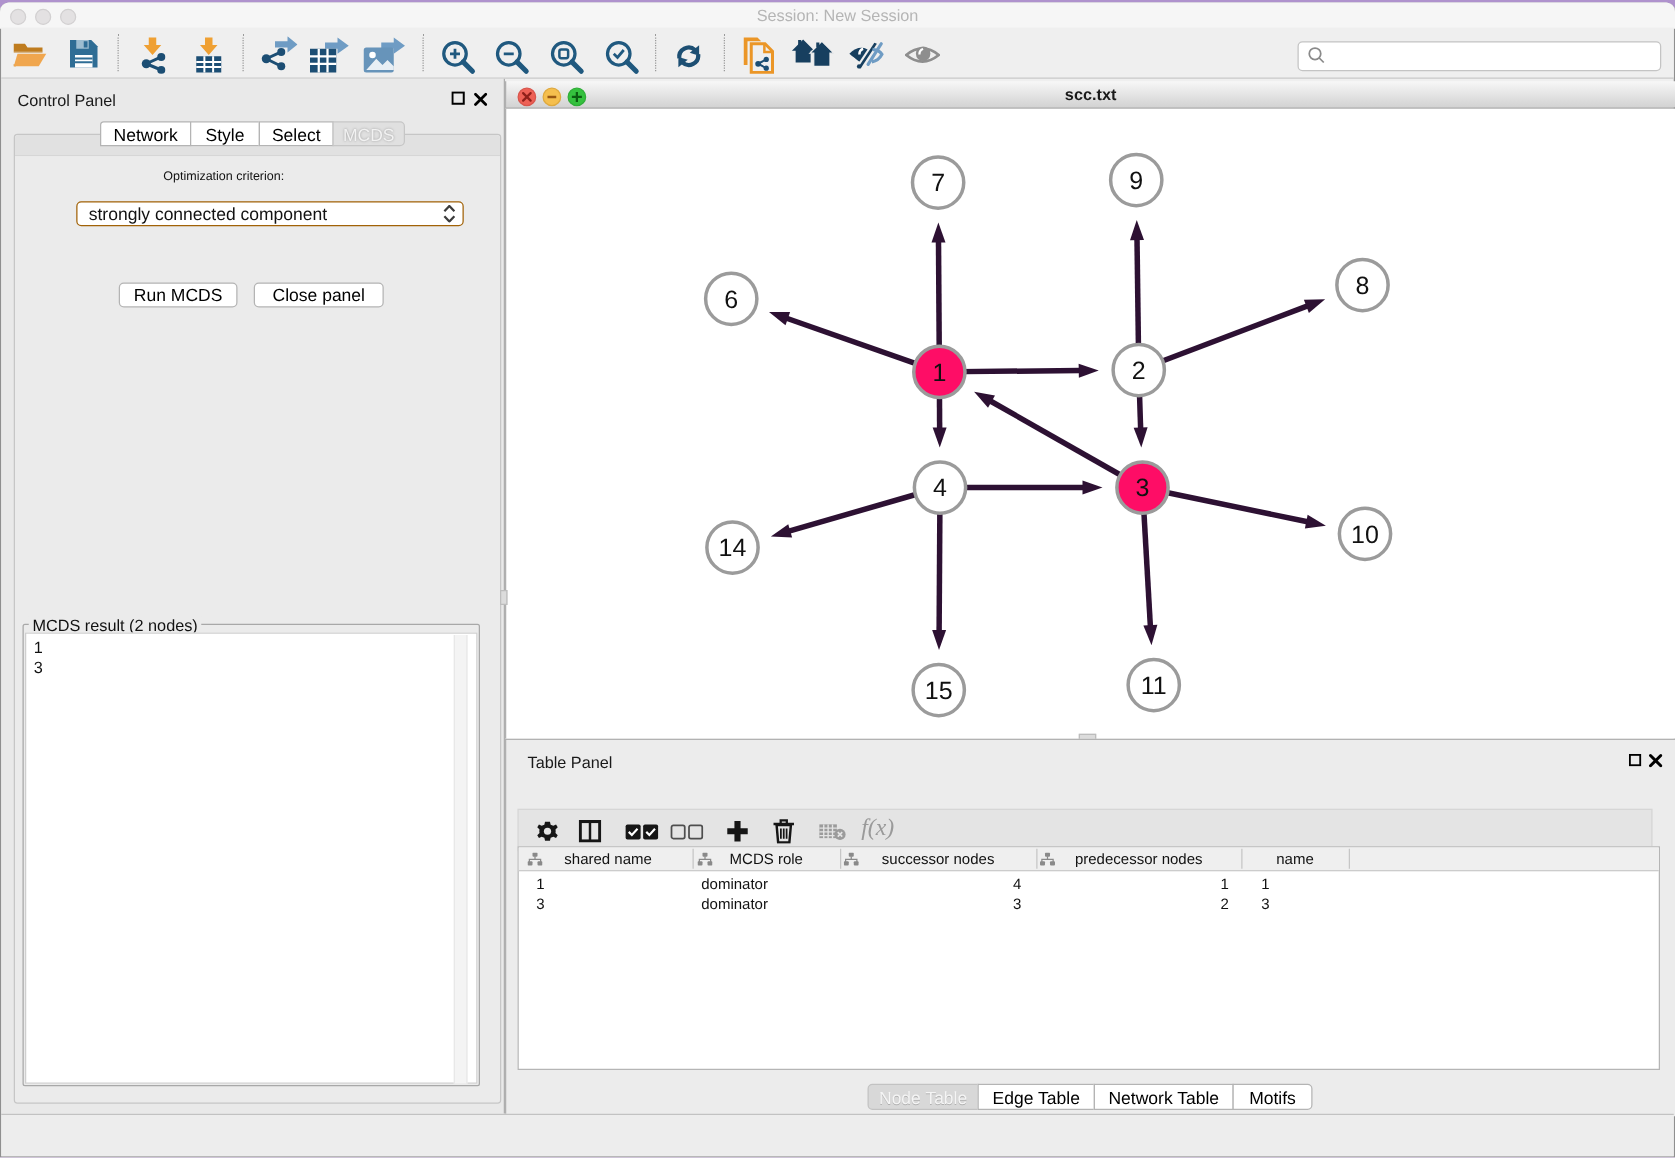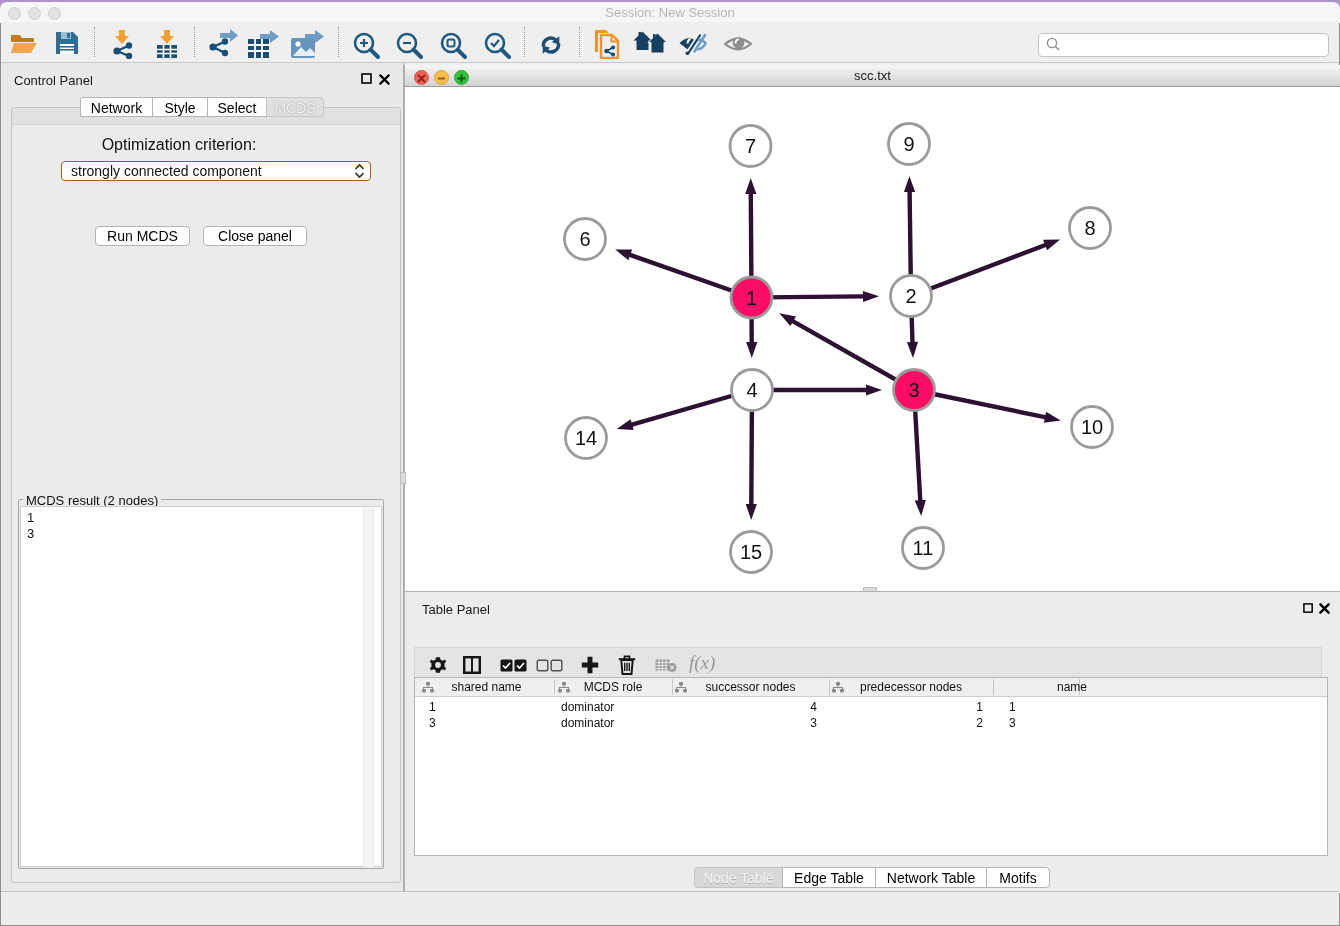--- a/index.html
+++ b/index.html
@@ -179,21 +179,21 @@
    <path d="M1.5 1.5 L10.5 10.5 M10.5 1.5 L1.5 10.5" stroke="#000" stroke-width="2.4" stroke-linecap="round"></path>
       </svg>
   <div style="position:absolute;left:10px;top:44px;width:390px;height:776px;background:#ebebeb;border:1px solid #c6c6c6;border-radius:3px;box-sizing:border-box;">
    <div style="position:absolute;left:0;top:0;width:100%;height:16px;background:#e1e1e1;border-bottom:1px solid #d6d6d6;border-radius:3px 3px 0 0;"></div>
   </div>
 
   <div class="tab" style="left:79px;top:34px;width:73px;height:20px;line-height:20px;border-radius:3px 0 0 0;">Network</div>
   <div class="tab" style="left:151px;top:34px;width:56px;height:20px;line-height:20px;">Style</div>
   <div class="tab" style="left:206px;top:34px;width:60px;height:20px;line-height:20px;">Select</div>
   <div class="tab" style="left:265px;top:34px;width:58px;height:20px;line-height:20px;background:#e0e0e0;color:#f2f2f2;border-color:#c6c6c6;border-radius:0 4px 4px 0;text-shadow:0 0 2px #969696;">MCDS</div>
-  <div style="position:absolute;left:0;top:73px;width:356px;text-align:center;font-size:16px;color:#111;">Optimization criterion:</div>
+  <div style="position:absolute;left:0;top:73px;width:356px;text-align:center;font-size:10px;color:#111;">Optimization criterion:</div>
   <div style="position:absolute;left:60px;top:98px;width:310px;height:20px;background:#fff;border:1px solid #a16207;border-radius:4px;box-sizing:border-box;">
    <div style="position:absolute;left:9px;top:1px;font-size:14px;color:#111;">strongly connected component</div>
    <svg style="position:absolute;right:5px;top:2px;" width="11" height="14" viewBox="0 0 11 14">
     <path d="M1.5 5 L5.5 0.8 L9.5 5" fill="none" stroke="#3c3c3c" stroke-width="1.8"></path>
           <path d="M1.5 9 L5.5 13.2 L9.5 9" fill="none" stroke="#3c3c3c" stroke-width="1.8"></path>
         </svg>
   </div>
   <div class="btn" style="left:94px;top:129px;width:95px;height:20px;line-height:19px;font-size:14px;">Run MCDS</div>
   <div class="btn" style="left:202px;top:129px;width:104px;height:20px;line-height:19px;font-size:14px;">Close panel</div>
 
@@ -211,21 +211,21 @@
             <path d="M3.5 3.5 L9.5 9.5 M9.5 3.5 L3.5 9.5" stroke="#90201a" stroke-width="1.8" stroke-linecap="round"></path>
           </svg></div>
    <div style="position:absolute;left:29px;top:5px;width:13px;height:13px;border-radius:50%;background:#f5bf4e;border:0.5px solid #dfa93e;">
     <svg width="13" height="13" viewBox="0 0 13 13">
             <path d="M3 6.5 H10" stroke="#985712" stroke-width="2"></path>
           </svg></div>
    <div style="position:absolute;left:49px;top:5px;width:13px;height:13px;border-radius:50%;background:#35c13e;border:0.5px solid #2fae38;">
     <svg width="13" height="13" viewBox="0 0 13 13">
             <path d="M2.5 6.5 H10.5 M6.5 2.5 V10.5" stroke="#0b5d11" stroke-width="1.8"></path>
           </svg></div>
-   <div style="position:absolute;left:0;top:3px;width:100%;text-align:center;font-size:13px;font-weight:normal;color:#1a1a1a;">scc.txt</div>
+   <div style="position:absolute;left:0;top:3px;width:100%;text-align:center;font-size:13px;font-weight:bold;color:#1a1a1a;">scc.txt</div>
   </div>
   <div id="netcanvas">
    <svg width="936" height="504" viewBox="0 0 936 504">
     <g stroke="#2d1133" stroke-width="4.4">
 <line x1="346.5" y1="210.5" x2="345.8" y2="106.0"></line>
 <line x1="346.5" y1="210.5" x2="224.3" y2="167.6"></line>
 <line x1="346.5" y1="210.5" x2="459.0" y2="209.4"></line>
 <line x1="346.5" y1="210.5" x2="346.7" y2="256.0"></line>
 <line x1="506.0" y1="209.0" x2="504.6" y2="104.0"></line>
 <line x1="506.0" y1="209.0" x2="641.1" y2="157.7"></line>
@@ -370,21 +370,21 @@
     <div style="position:absolute;left:257px;top:2px;width:157px;text-align:center;">successor nodes</div>
     <svg style="position:absolute;left:417px;top:4px;" width="12" height="11" viewBox="0 0 12 11">
             <g fill="#8a8a8a">
               <rect x="4" y="0" width="4" height="3.4" rx="0.8"></rect>
               <rect x="0" y="7" width="4" height="3.4" rx="0.8"></rect>
               <rect x="8" y="7" width="4" height="3.4" rx="0.8"></rect>
               <path d="M5.5 3 H6.5 V5 H11 V7.5 H10 V6 H2 V7.5 H1 V5 H5.5 Z"></path>
             </g>
           </svg>
     <div style="position:absolute;left:414px;top:2px;width:164px;text-align:center;">predecessor nodes</div>
-    <div style="position:absolute;left:578px;top:2px;width:86px;text-align:center;padding-left:36px;">name</div>
+    <div style="position:absolute;left:578px;top:2px;width:86px;text-align:center;">name</div>
    </div>
    <div style="position:absolute;left:0;top:18px;width:664px;font-size:12px;color:#111;">
     <div style="position:absolute;left:14px;top:4px;">1</div>
     <div style="position:absolute;left:146px;top:4px;">dominator</div>
     <div style="position:absolute;left:304px;top:4px;width:98px;text-align:right;">4</div>
     <div style="position:absolute;left:464px;top:4px;width:104px;text-align:right;">1</div>
     <div style="position:absolute;left:594px;top:4px;">1</div>
     <div style="position:absolute;left:14px;top:20px;">3</div>
     <div style="position:absolute;left:146px;top:20px;">dominator</div>
     <div style="position:absolute;left:304px;top:20px;width:98px;text-align:right;">3</div>

